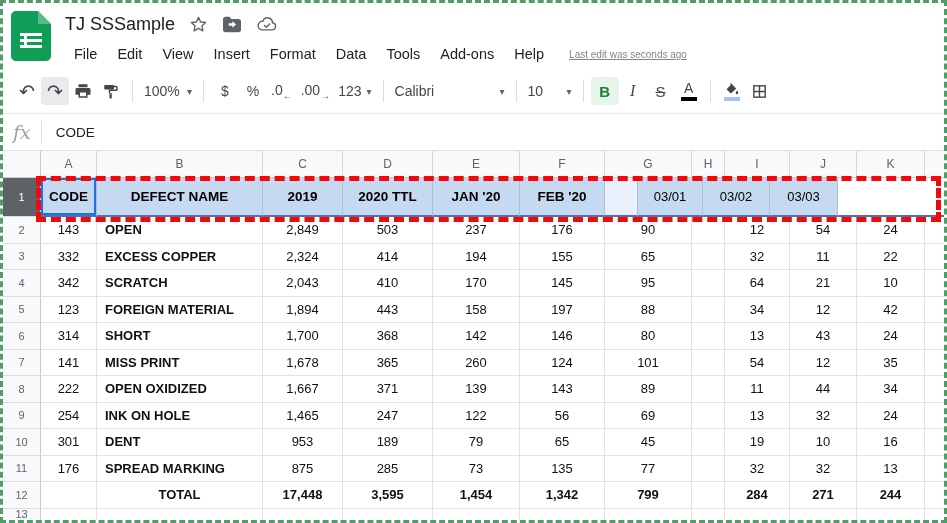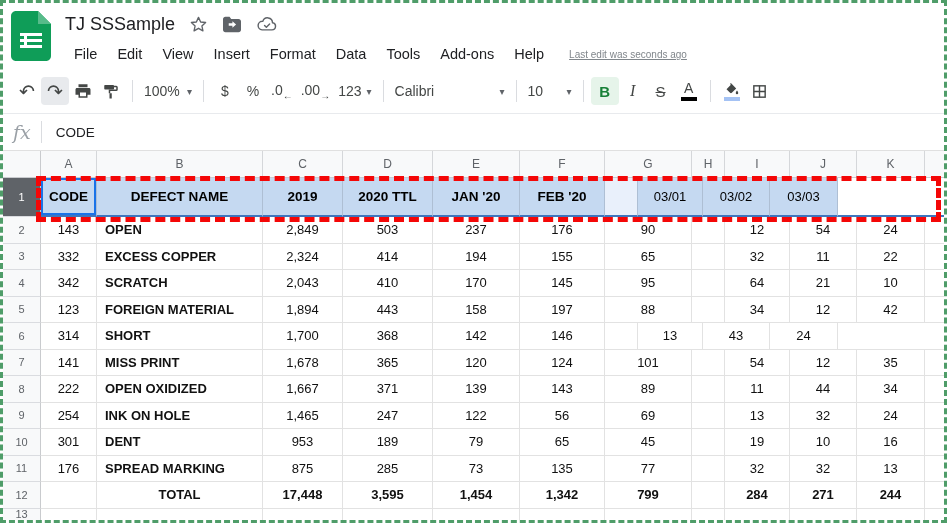--- a/index.html
+++ b/index.html
@@ -306,33 +306,34 @@
         <div class="gcell filler" style="width: 19px; height: 26.5px; flex: 1 1 0%;"></div>
       </div>
       <div class="grow" style="height: 26.5px;">
         <div class="gcell rowhdr" style="width: 38px; height: 26.5px;">6</div>
         <div class="gcell " style="width: 56px; height: 26.5px;">314</div>
         <div class="gcell name-cell" style="width: 166px; height: 26.5px;">SHORT</div>
         <div class="gcell " style="width: 80px; height: 26.5px;">1,700</div>
         <div class="gcell " style="width: 90px; height: 26.5px;">368</div>
         <div class="gcell " style="width: 87px; height: 26.5px;">142</div>
         <div class="gcell " style="width: 85px; height: 26.5px;">146</div>
+        <div class="gcell " style="width: 87px; height: 26.5px;">80</div>
         <div class="gcell " style="width: 33px; height: 26.5px;"></div>
         <div class="gcell " style="width: 65px; height: 26.5px;">13</div>
         <div class="gcell " style="width: 67px; height: 26.5px;">43</div>
         <div class="gcell " style="width: 68px; height: 26.5px;">24</div>
         <div class="gcell filler" style="width: 19px; height: 26.5px; flex: 1 1 0%;"></div>
       </div>
       <div class="grow" style="height: 26.5px;">
         <div class="gcell rowhdr" style="width: 38px; height: 26.5px;">7</div>
         <div class="gcell " style="width: 56px; height: 26.5px;">141</div>
         <div class="gcell name-cell" style="width: 166px; height: 26.5px;">MISS PRINT</div>
         <div class="gcell " style="width: 80px; height: 26.5px;">1,678</div>
         <div class="gcell " style="width: 90px; height: 26.5px;">365</div>
-        <div class="gcell " style="width: 87px; height: 26.5px;">120</div>
+        <div class="gcell " style="width: 87px; height: 26.5px;">260</div>
         <div class="gcell " style="width: 85px; height: 26.5px;">124</div>
         <div class="gcell " style="width: 87px; height: 26.5px;">101</div>
         <div class="gcell " style="width: 33px; height: 26.5px;"></div>
         <div class="gcell " style="width: 65px; height: 26.5px;">54</div>
         <div class="gcell " style="width: 67px; height: 26.5px;">12</div>
         <div class="gcell " style="width: 68px; height: 26.5px;">35</div>
         <div class="gcell filler" style="width: 19px; height: 26.5px; flex: 1 1 0%;"></div>
       </div>
       <div class="grow" style="height: 26.5px;">
         <div class="gcell rowhdr" style="width: 38px; height: 26.5px;">8</div>

